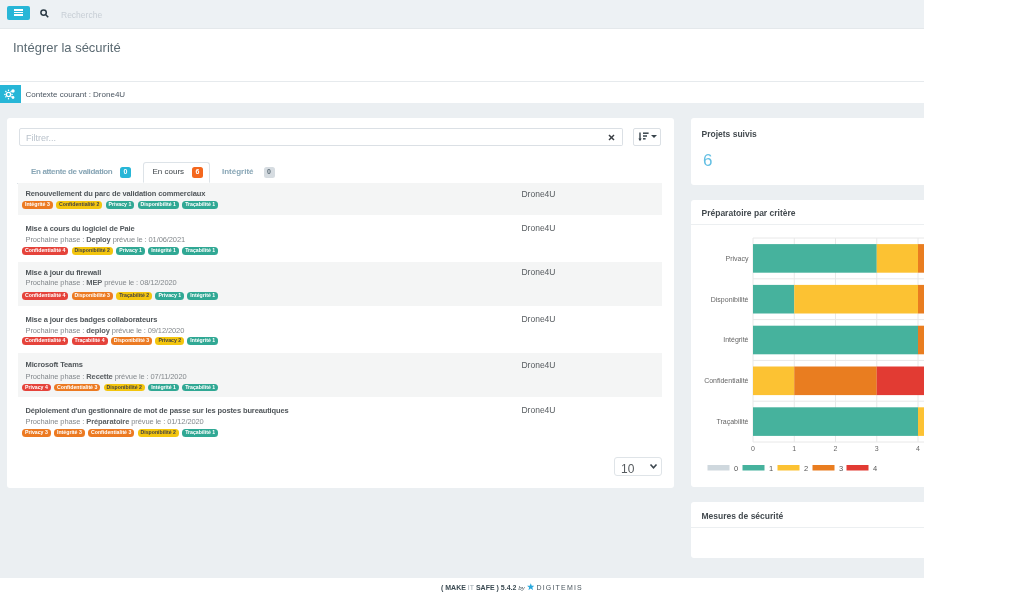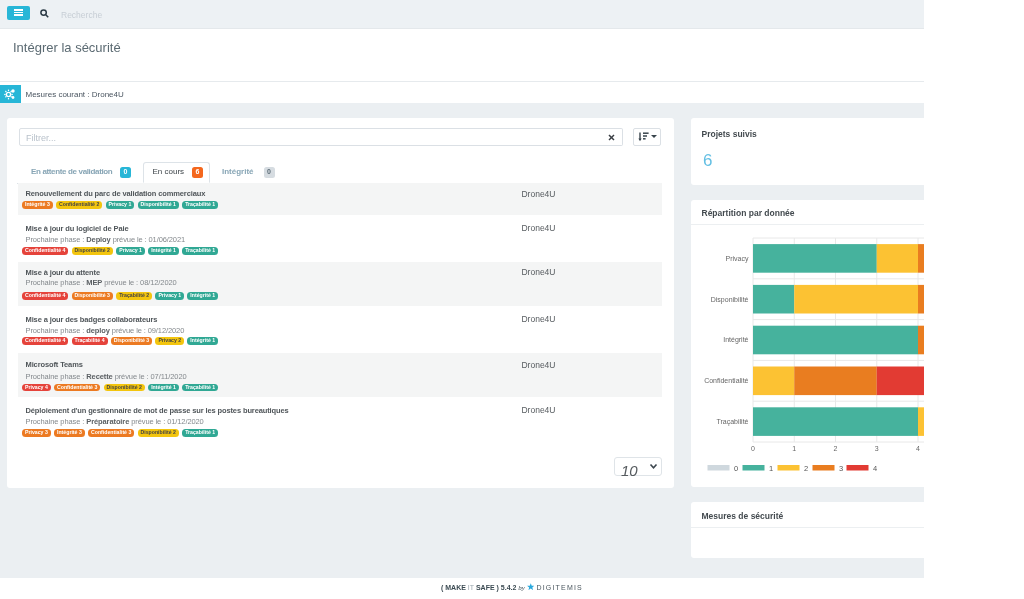--- a/index.html
+++ b/index.html
@@ -40,21 +40,21 @@
 <rect x="0.2" y="4.9" width="1.4" height="1.2"></rect>
         <rect x="7.4" y="4.9" width="1.4" height="1.2"></rect>
 <rect x="1.2" y="1.9" width="1.3" height="1.2" transform="rotate(45 1.85 2.5)"></rect>
 <rect x="6.5" y="7.2" width="1.3" height="1.2" transform="rotate(45 7.15 7.8)"></rect>
 <rect x="6.5" y="1.9" width="1.3" height="1.2" transform="rotate(-45 7.15 2.5)"></rect>
 <rect x="1.2" y="7.2" width="1.3" height="1.2" transform="rotate(-45 1.85 7.8)"></rect>
 <circle cx="9" cy="2" r="1.7"></circle>
 <circle cx="9" cy="8.5" r="1.4"></circle>
 </g>
     </svg>
-<div class="abs" style="left:25.5px;top:90px;font-size:8px;color:#4a5560;">Mesures courant : Drone4U</div>
+<div class="abs" style="left:25.5px;top:90px;font-size:8px;color:#4a5560;">Contexte courant : Drone4U</div>
 <div class="abs" style="left:0;top:103px;width:1024px;height:475px;background:#ebeff2;"></div>
 <div class="abs" style="left:7px;top:118px;width:666.5px;height:369.5px;background:#fff;border-radius:3px;"></div>
 <div class="abs" style="left:19px;top:128px;width:581px;height:18px;background:#fff;border:1px solid #dbe0e5;border-radius:2px 0 0 2px;"></div>
 <div class="abs" style="left:26px;top:132.5px;font-size:9px;color:#b9c2cb;">Filtrer...</div>
 <div class="abs" style="left:599px;top:128px;width:24px;height:18px;background:#fff;border:1px solid #dbe0e5;border-left:none;border-radius:0 2px 2px 0;"></div>
 <svg class="abs" style="left:607.5px;top:133.5px" width="7" height="7" viewBox="0 0 7 7">
 <line x1="1" y1="1" x2="6" y2="6" stroke="#3a3f44" stroke-width="1.5"></line>
 <line x1="6" y1="1" x2="1" y2="6" stroke="#3a3f44" stroke-width="1.5"></line>
     </svg>
 <div class="abs" style="left:633px;top:128px;width:28px;height:18px;background:#fff;border:1px solid #dbe0e5;border-radius:2px;"></div>
@@ -72,54 +72,54 @@
 <div class="abs" style="left:143px;top:162px;width:67px;height:21px;background:#fff;border:1px solid #dde3e8;border-bottom:1px solid #fff;border-radius:3px 3px 0 0;"></div>
 <div class="abs" style="left:152.5px;top:167px;font-size:8px;font-weight:normal;color:#3d4449;">En cours</div>
 <div class="abs" style="left:192px;top:167px;width:11px;height:10.5px;background:#f4671d;border-radius:2.5px;color:#fff;font-size:7px;font-weight:bold;text-align:center;line-height:10.5px;">6</div>
 <div class="abs" style="left:222px;top:167px;font-size:8px;font-weight:bold;color:#87a5b5;">Intégrité</div>
 <div class="abs" style="left:263.5px;top:167px;width:11px;height:10.5px;background:#d6dce1;border-radius:2.5px;color:#5a6a75;font-size:7px;font-weight:bold;text-align:center;line-height:10.5px;">0</div>
 <div class="abs" style="left:17.5px;top:183px;width:644.5px;height:31.5px;background:#f4f5f5;"></div>
 <div class="abs" style="left:25.5px;top:189.0px;font-size:7.5px;font-weight:bold;letter-spacing:-0.12px;color:#50565a;white-space:nowrap;">Renouvellement du parc de validation commerciaux</div>
 <div class="abs" style="right:368.5px;top:188.7px;font-size:8.5px;color:#565b5f;">Drone4U</div>
 <div class="abs" style="left:22px;top:201.2px;white-space:nowrap;line-height:0;font-size:0;"><span class="tag" style="background:#ec7a22;color:#fff">Intégrité 3</span><span class="tag" style="background:#f3c50e;color:#444">Confidentialité 2</span><span class="tag" style="background:#30a894;color:#fff">Privacy 1</span><span class="tag" style="background:#30a894;color:#fff">Disponibilité 1</span><span class="tag" style="background:#30a894;color:#fff">Traçabilité 1</span></div>
 <div class="abs" style="left:17.5px;top:214.5px;width:644.5px;height:47px;background:#ffffff;"></div>
-<div class="abs" style="left:25.5px;top:223.5px;font-size:7.5px;font-weight:bold;letter-spacing:-0.12px;color:#50565a;white-space:nowrap;">Mise à jour du logiciel de Paie</div>
+<div class="abs" style="left:25.5px;top:223.5px;font-size:7.5px;font-weight:bold;letter-spacing:-0.12px;color:#50565a;white-space:nowrap;">Mise à cours du logiciel de Paie</div>
 <div class="abs" style="right:368.5px;top:223.2px;font-size:8.5px;color:#565b5f;">Drone4U</div>
 <div class="abs" style="left:25.5px;top:234.60000000000002px;font-size:7.5px;letter-spacing:-0.1px;color:#84898d;white-space:nowrap;">Prochaine phase : <b style="color:#5a5f63">Deploy</b> prévue le : 01/06/2021</div>
 <div class="abs" style="left:22px;top:247px;white-space:nowrap;line-height:0;font-size:0;"><span class="tag" style="background:#e5433b;color:#fff">Confidentialité 4</span><span class="tag" style="background:#f3c50e;color:#444">Disponibilité 2</span><span class="tag" style="background:#30a894;color:#fff">Privacy 1</span><span class="tag" style="background:#30a894;color:#fff">Intégrité 1</span><span class="tag" style="background:#30a894;color:#fff">Traçabilité 1</span></div>
 <div class="abs" style="left:17.5px;top:261.5px;width:644.5px;height:44px;background:#f4f5f5;"></div>
-<div class="abs" style="left:25.5px;top:267.5px;font-size:7.5px;font-weight:bold;letter-spacing:-0.12px;color:#50565a;white-space:nowrap;">Mise à jour du attente</div>
+<div class="abs" style="left:25.5px;top:267.5px;font-size:7.5px;font-weight:bold;letter-spacing:-0.12px;color:#50565a;white-space:nowrap;">Mise à jour du firewall</div>
 <div class="abs" style="right:368.5px;top:267.2px;font-size:8.5px;color:#565b5f;">Drone4U</div>
 <div class="abs" style="left:25.5px;top:278.3px;font-size:7.5px;letter-spacing:-0.1px;color:#84898d;white-space:nowrap;">Prochaine phase : <b style="color:#5a5f63">MEP</b> prévue le : 08/12/2020</div>
 <div class="abs" style="left:22px;top:291.9px;white-space:nowrap;line-height:0;font-size:0;"><span class="tag" style="background:#e5433b;color:#fff">Confidentialité 4</span><span class="tag" style="background:#ec7a22;color:#fff">Disponibilité 3</span><span class="tag" style="background:#f3c50e;color:#444">Traçabilité 2</span><span class="tag" style="background:#30a894;color:#fff">Privacy 1</span><span class="tag" style="background:#30a894;color:#fff">Intégrité 1</span></div>
 <div class="abs" style="left:17.5px;top:305.5px;width:644.5px;height:47px;background:#ffffff;"></div>
 <div class="abs" style="left:25.5px;top:314.5px;font-size:7.5px;font-weight:bold;letter-spacing:-0.12px;color:#50565a;white-space:nowrap;">Mise a jour des badges collaborateurs</div>
 <div class="abs" style="right:368.5px;top:314.2px;font-size:8.5px;color:#565b5f;">Drone4U</div>
 <div class="abs" style="left:25.5px;top:325.8px;font-size:7.5px;letter-spacing:-0.1px;color:#84898d;white-space:nowrap;">Prochaine phase : <b style="color:#5a5f63">deploy</b> prévue le : 09/12/2020</div>
 <div class="abs" style="left:22px;top:337.3px;white-space:nowrap;line-height:0;font-size:0;"><span class="tag" style="background:#e5433b;color:#fff">Confidentialité 4</span><span class="tag" style="background:#e5433b;color:#fff">Traçabilité 4</span><span class="tag" style="background:#ec7a22;color:#fff">Disponibilité 3</span><span class="tag" style="background:#f3c50e;color:#444">Privacy 2</span><span class="tag" style="background:#30a894;color:#fff">Intégrité 1</span></div>
 <div class="abs" style="left:17.5px;top:352.5px;width:644.5px;height:44.5px;background:#f4f5f5;"></div>
 <div class="abs" style="left:25.5px;top:360.1px;font-size:7.5px;font-weight:bold;letter-spacing:-0.12px;color:#50565a;white-space:nowrap;">Microsoft Teams</div>
 <div class="abs" style="right:368.5px;top:359.8px;font-size:8.5px;color:#565b5f;">Drone4U</div>
 <div class="abs" style="left:25.5px;top:371.8px;font-size:7.5px;letter-spacing:-0.1px;color:#84898d;white-space:nowrap;">Prochaine phase : <b style="color:#5a5f63">Recette</b> prévue le : 07/11/2020</div>
 <div class="abs" style="left:22px;top:383.6px;white-space:nowrap;line-height:0;font-size:0;"><span class="tag" style="background:#e5433b;color:#fff">Privacy 4</span><span class="tag" style="background:#ec7a22;color:#fff">Confidentialité 3</span><span class="tag" style="background:#f3c50e;color:#444">Disponibilité 2</span><span class="tag" style="background:#30a894;color:#fff">Intégrité 1</span><span class="tag" style="background:#30a894;color:#fff">Traçabilité 1</span></div>
 <div class="abs" style="left:17.5px;top:397px;width:644.5px;height:43px;background:#ffffff;"></div>
 <div class="abs" style="left:25.5px;top:405.5px;font-size:7.5px;font-weight:bold;letter-spacing:-0.12px;color:#50565a;white-space:nowrap;">Déploiement d'un gestionnaire de mot de passe sur les postes bureautiques</div>
 <div class="abs" style="right:368.5px;top:405.2px;font-size:8.5px;color:#565b5f;">Drone4U</div>
 <div class="abs" style="left:25.5px;top:417.3px;font-size:7.5px;letter-spacing:-0.1px;color:#84898d;white-space:nowrap;">Prochaine phase : <b style="color:#5a5f63">Préparatoire</b> prévue le : 01/12/2020</div>
 <div class="abs" style="left:22px;top:429px;white-space:nowrap;line-height:0;font-size:0;"><span class="tag" style="background:#ec7a22;color:#fff">Privacy 3</span><span class="tag" style="background:#ec7a22;color:#fff">Intégrité 3</span><span class="tag" style="background:#ec7a22;color:#fff">Confidentialité 3</span><span class="tag" style="background:#f3c50e;color:#444">Disponibilité 2</span><span class="tag" style="background:#30a894;color:#fff">Traçabilité 1</span></div>
 <div class="abs" style="left:613.5px;top:457px;width:48.5px;height:19px;background:#fff;border:1px solid #dfe4e8;border-radius:3px;"></div>
-<div class="abs" style="left:621px;top:462px;font-size:15px;color:#565b5f;font-style:italic;">10</div>
+<div class="abs" style="left:621px;top:462px;font-size:12px;color:#565b5f;">10</div>
 <svg class="abs" style="left:649px;top:463px" width="9" height="7" viewBox="0 0 9 7">
       <path d="M1.5 1.5 L4.5 4.8 L7.5 1.5" fill="none" stroke="#3c464e" stroke-width="1.6"></path>
     </svg>
 <div class="abs" style="left:690.5px;top:118px;width:324px;height:67px;background:#fff;border-radius:3px;"></div>
 <div class="abs" style="left:701.5px;top:128.5px;font-size:8.5px;font-weight:bold;color:#434a4f;">Projets suivis</div>
 <div class="abs" style="left:703px;top:151px;font-size:17px;color:#63bfe3;">6</div>
 <div class="abs" style="left:690.5px;top:200px;width:324px;height:286.5px;background:#fff;border-radius:3px;"></div>
-<div class="abs" style="left:701.5px;top:208px;font-size:8.5px;font-weight:bold;color:#434a4f;">Répartition par donnée</div>
+<div class="abs" style="left:701.5px;top:208px;font-size:8.5px;font-weight:bold;color:#434a4f;">Préparatoire par critère</div>
 <div class="abs" style="left:690.5px;top:223.7px;width:324px;height:1px;background:#eceff1;"></div>
 <svg class="abs" style="left:690.5px;top:226.0px" width="324" height="250" viewBox="0 0 324 250">
       <line x1="62.0" y1="12.0" x2="309.5" y2="12.0" stroke="#e8e8e8" stroke-width="1"></line>
       <line x1="62.0" y1="52.8" x2="309.5" y2="52.8" stroke="#e8e8e8" stroke-width="1"></line>
       <line x1="62.0" y1="93.6" x2="309.5" y2="93.6" stroke="#e8e8e8" stroke-width="1"></line>
       <line x1="62.0" y1="134.4" x2="309.5" y2="134.4" stroke="#e8e8e8" stroke-width="1"></line>
       <line x1="62.0" y1="175.2" x2="309.5" y2="175.2" stroke="#e8e8e8" stroke-width="1"></line>
       <line x1="62.0" y1="216.0" x2="309.5" y2="216.0" stroke="#e8e8e8" stroke-width="1"></line>
       <line x1="62.00" y1="12.0" x2="62.00" y2="216.0" stroke="#e8e8e8" stroke-width="1"></line>
       <line x1="103.25" y1="12.0" x2="103.25" y2="216.0" stroke="#e8e8e8" stroke-width="1"></line>

